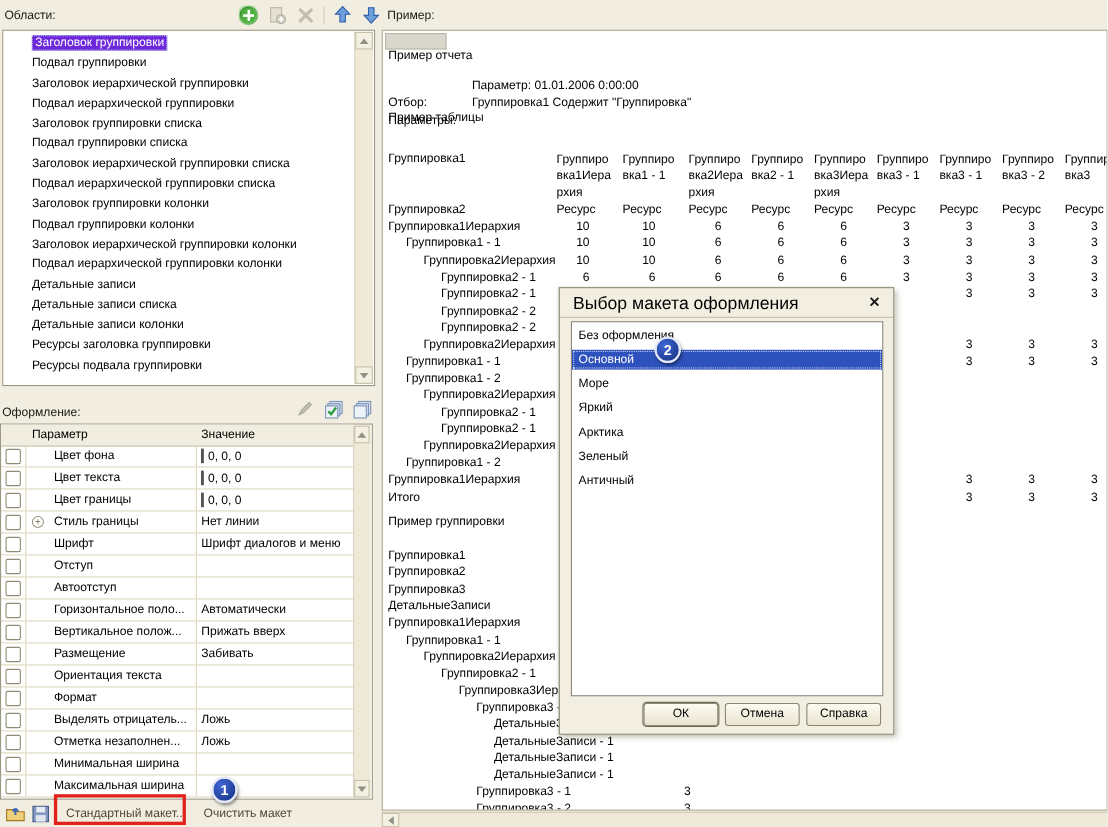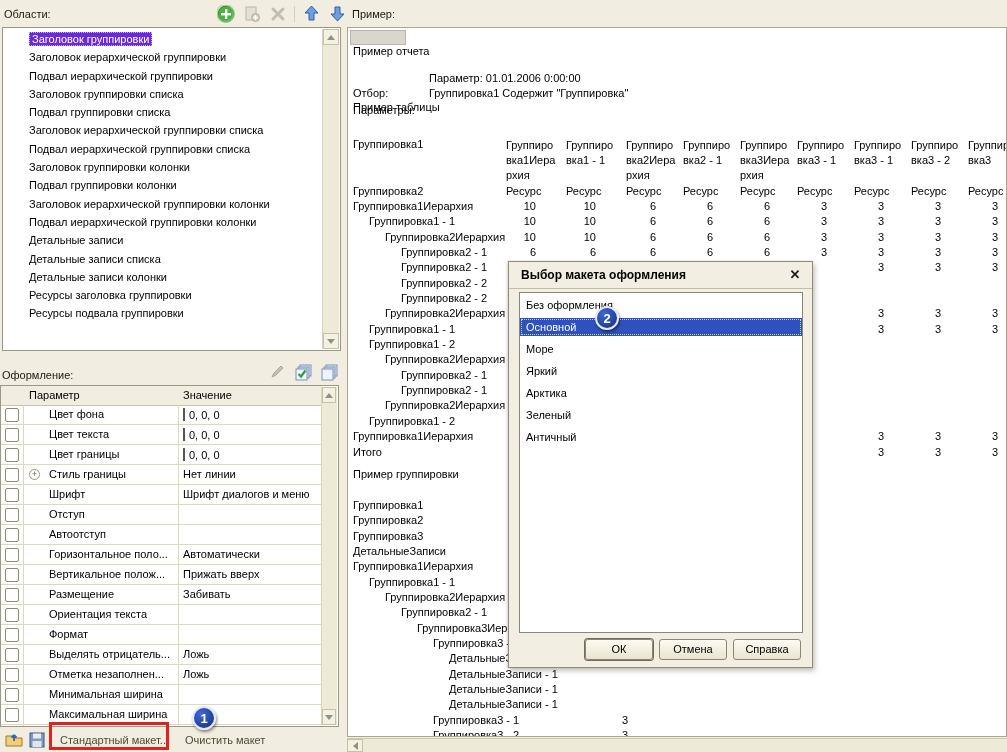--- a/index.html
+++ b/index.html
@@ -49,21 +49,21 @@
   .prow{position:relative;height:15.35px;line-height:15.35px;white-space:nowrap;}
   .prow .lbl{display:inline-block;}
   .pval{position:absolute;top:0;width:30px;text-align:right;}
   .pcolh{position:absolute;width:52px;line-height:15px;word-break:break-all;white-space:normal;}
   .hscroll{position:absolute;left:347px;top:738px;width:660px;height:14px;background:#efead8;border-top:1px solid #cfcab2;}
   .hscroll .sbtn{top:0;height:13px;}
   
   .dialog{position:absolute;left:508px;top:261px;width:305px;height:407px;background:#f2eee1;
           border:1px solid #8f8c7a;box-shadow:2px 3px 5px rgba(90,85,60,.35), -1px 0 2px rgba(90,85,60,.2);box-sizing:border-box;}
   .dlg-title{position:absolute;left:0;top:0;right:0;height:26px;border-bottom:1px solid #c2bda6;}
-  .dlg-title .t{position:absolute;left:12px;top:6px;font-weight:bold;font-size:12px;}
+  .dlg-title .t{position:absolute;left:12px;top:6px;font-weight:normal;font-size:16px;}
   .dlg-close{position:absolute;right:8px;top:4px;width:18px;height:18px;font-weight:bold;font-size:13px;
              text-align:center;line-height:18px;color:#1a1a1a;}
   .dlg-list{position:absolute;left:10px;top:30px;width:284px;height:341px;background:#fff;
             border:1px solid #8a8778;box-sizing:border-box;overflow:hidden;padding-top:3px;}
   .opt{height:22px;line-height:19px;padding-left:6px;}
   .opt span{display:block;height:18px;line-height:18px;}
   .opt.sel{padding-left:0;}
   .opt.sel span{background:#2e52bd;color:#fff;padding-left:6px;outline:1px dotted #c3cff2;outline-offset:-2px;}
   .dlg-buttons{position:absolute;right:11px;top:377px;display:flex;gap:6px;}
   .dbtn{width:68px;height:21px;line-height:19px;text-align:center;background:linear-gradient(#fdfbf2,#e9e4d0);
@@ -115,20 +115,21 @@
     <div class="tbtn">
       <svg class="icon-img" width="17" height="17" viewBox="0 0 17 17">
         <path d="M8.5 16 L2 9 H6 V2 H11 V9 H15 Z" fill="#6e9fdd" stroke="#2d5fa8"></path>
       </svg>
     </div>
   </div>
 
   <div class="listbox" style="left:2px;top:27px;width:337px;height:322px;">
     <div class="areas-items" id="areas-items">
         <div class="area-item"><span class="sel">Заголовок группировки</span></div>
+        <div class="area-item"><span>Подвал группировки</span></div>
         <div class="area-item"><span>Заголовок иерархической группировки</span></div>
         <div class="area-item"><span>Подвал иерархической группировки</span></div>
         <div class="area-item"><span>Заголовок группировки списка</span></div>
         <div class="area-item"><span>Подвал группировки списка</span></div>
         <div class="area-item"><span>Заголовок иерархической группировки списка</span></div>
         <div class="area-item"><span>Подвал иерархической группировки списка</span></div>
         <div class="area-item"><span>Заголовок группировки колонки</span></div>
         <div class="area-item"><span>Подвал группировки колонки</span></div>
         <div class="area-item"><span>Заголовок иерархической группировки колонки</span></div>
         <div class="area-item"><span>Подвал иерархической группировки колонки</span></div>

